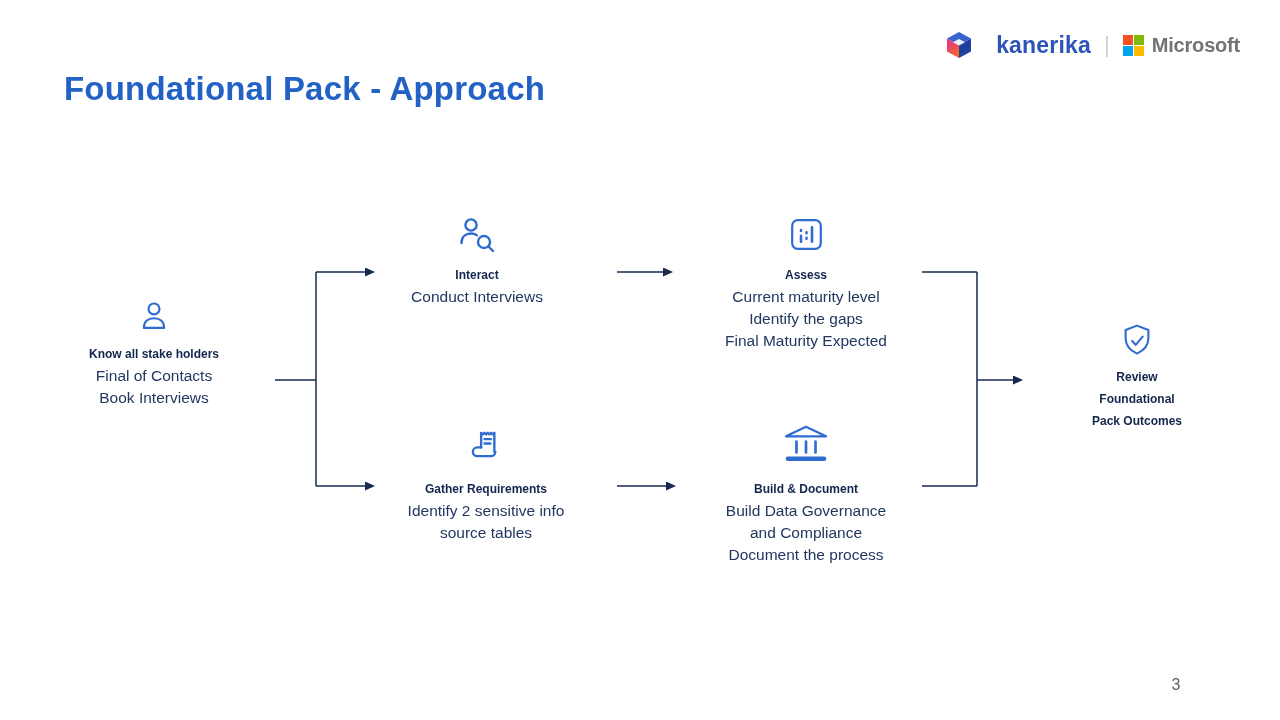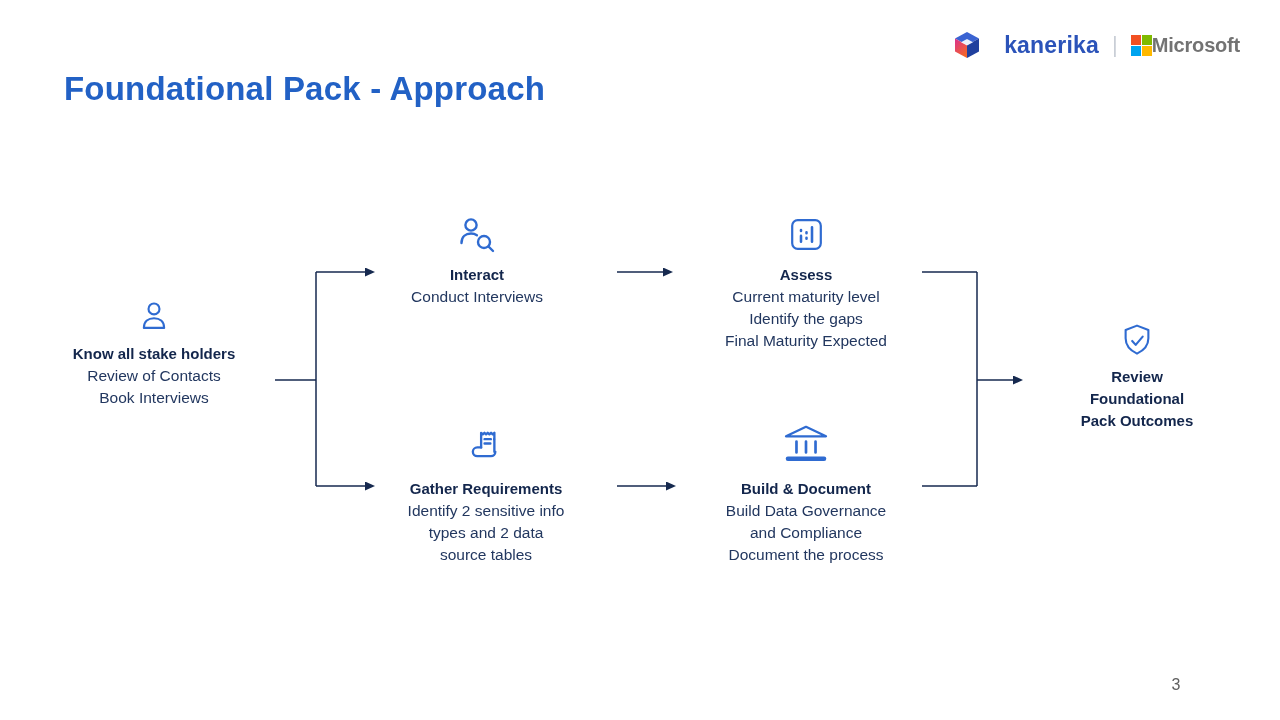--- a/index.html
+++ b/index.html
@@ -16,32 +16,32 @@
     letter-spacing:.2px;
   }
 
   
   .logo-bar{
     top:31px;right:40px;display:flex;align-items:center;gap:11px;
   }
   .kanerika-wrap{display:flex;align-items:flex-end;gap:24px;}
   .kanerika-word{font-size:23px;font-weight:700;color:var(--kanerika-blue);letter-spacing:.2px;}
   .logo-divider{font-size:22px;color:var(--divider-gray);font-weight:300;margin:0 2px;}
-  .ms-wrap{display:flex;align-items:center;}
+  .ms-wrap{display:flex;align-items:center;gap:8px;}
   .ms-grid{display:grid;grid-template-columns:10px 10px;grid-template-rows:10px 10px;gap:1px;}
   .ms-grid span{display:block;width:10px;height:10px;}
   .ms-red{background:var(--ms-red);} .ms-green{background:var(--ms-green);}
   .ms-blue{background:var(--ms-blue);} .ms-yellow{background:var(--ms-yellow);}
   .ms-word{font-size:20px;font-weight:600;color:var(--microsoft-gray);letter-spacing:-.2px;}
 
   
   .node{position:absolute;text-align:center;}
   .node svg.icon{display:block;margin:0 auto;}
   .node-title{
-    font-size:15px;font-weight:700;color:var(--heading-navy);
+    font-size:12px;font-weight:700;color:var(--heading-navy);
     line-height:22px;white-space:nowrap;
   }
   .node-line{
     font-size:15.5px;color:var(--text-navy);line-height:22px;white-space:nowrap;
   }
   svg .s{fill:none;stroke:var(--icon-blue);stroke-width:2.4;stroke-linecap:round;stroke-linejoin:round;}
   svg .s3{fill:none;stroke:var(--icon-blue);stroke-width:2.8;stroke-linecap:round;stroke-linejoin:round;}
   svg .s5{fill:none;stroke:var(--icon-blue);stroke-width:4.6;stroke-linecap:round;}
 
   
@@ -104,21 +104,21 @@
   <path class="c" d="M977,272 V486"></path>
   <path class="c" d="M977,380 H1014" marker-end="url(#ah)"></path>
 </svg>
 
 <div class="node" style="left:34px;top:301px;width:240px;">
   <svg class="icon" width="32" height="30" viewBox="0 0 36 34" style="margin-bottom:12px;">
     <circle class="s" cx="18" cy="9" r="6.2"></circle>
     <path class="s" d="M6.5,30.5 c0,-7.5 5.2,-11 11.5,-11 s11.5,3.5 11.5,11 z"></path>
   </svg>
   <div class="node-title">Know all stake holders</div>
-  <div class="node-line">Review of Contacts</div>
+  <div class="node-line">Final of Contacts</div>
   <div class="node-line">Book Interviews</div>
 </div>
 
 <div class="node" style="left:367px;top:217px;width:220px;">
   <svg class="icon" width="40" height="36" viewBox="0 0 40 36" style="margin-bottom:11px;">
     <circle class="s" cx="14" cy="8" r="5.6"></circle>
     <path class="s" d="M4.5,26 c0,-6.5 4.3,-9.5 9.5,-9.5 c2.3,0 4.3,0.6 5.9,1.7"></path>
     <circle class="s" cx="27" cy="25" r="6"></circle>
     <path class="s" d="M31.5,29.5 L36,34"></path>
   </svg>
@@ -138,21 +138,20 @@
 </div>
 
 <div class="node" style="left:371px;top:426px;width:230px;">
   <svg class="icon" width="38" height="37" viewBox="0 0 38 38" style="margin-bottom:15px;">
     <path class="s" d="M14,22 V7 l1.7,1.6 1.7,-1.6 1.7,1.6 1.7,-1.6 1.7,1.6 1.7,-1.6 1.7,1.6 1.7,-1.6 V26.5"></path>
     <path class="s" d="M28.6,26.5 a4.5,4.5 0 0 1 -4.5,4.5 H10 a4.5,4.5 0 0 1 0,-9 h4"></path>
     <path class="s" d="M17.5,13.5 h6.5 M27.3,13.5 h0.01 M17.5,18 h6"></path>
   </svg>
   <div class="node-title">Gather Requirements</div>
   <div class="node-line">Identify 2 sensitive info</div>
-  <div class="node-line">types and 2 data</div>
   <div class="node-line">source tables</div>
 </div>
 
 <div class="node" style="left:691px;top:423px;width:230px;">
   <svg class="icon" width="54" height="40" viewBox="0 0 56 42" style="margin-bottom:15px;">
     <path class="s" d="M28,4 L7,14 H49 Z"></path>
     <path class="s3" d="M18,19.5 V31 M28,19.5 V31 M38,19.5 V31"></path>
     <path class="s5" d="M9,37.5 H47"></path>
   </svg>
   <div class="node-title">Build &amp; Document</div>

